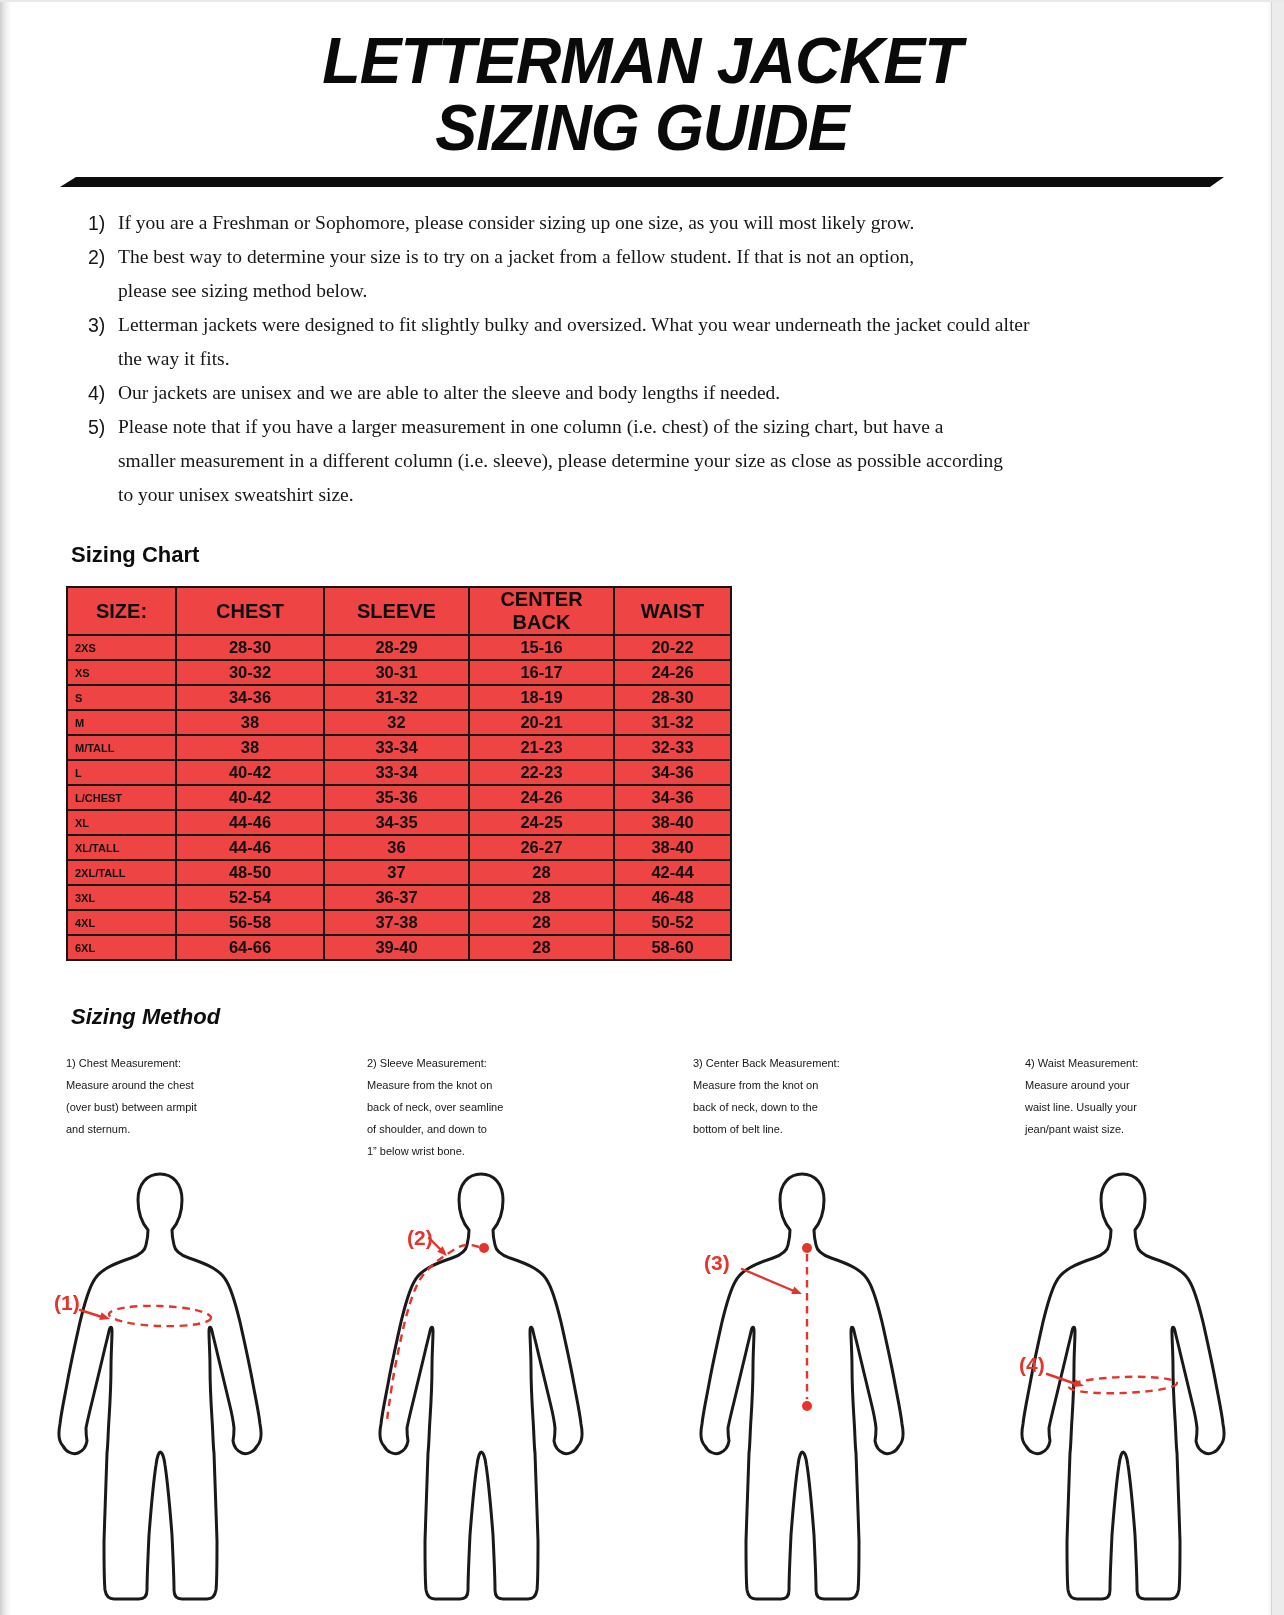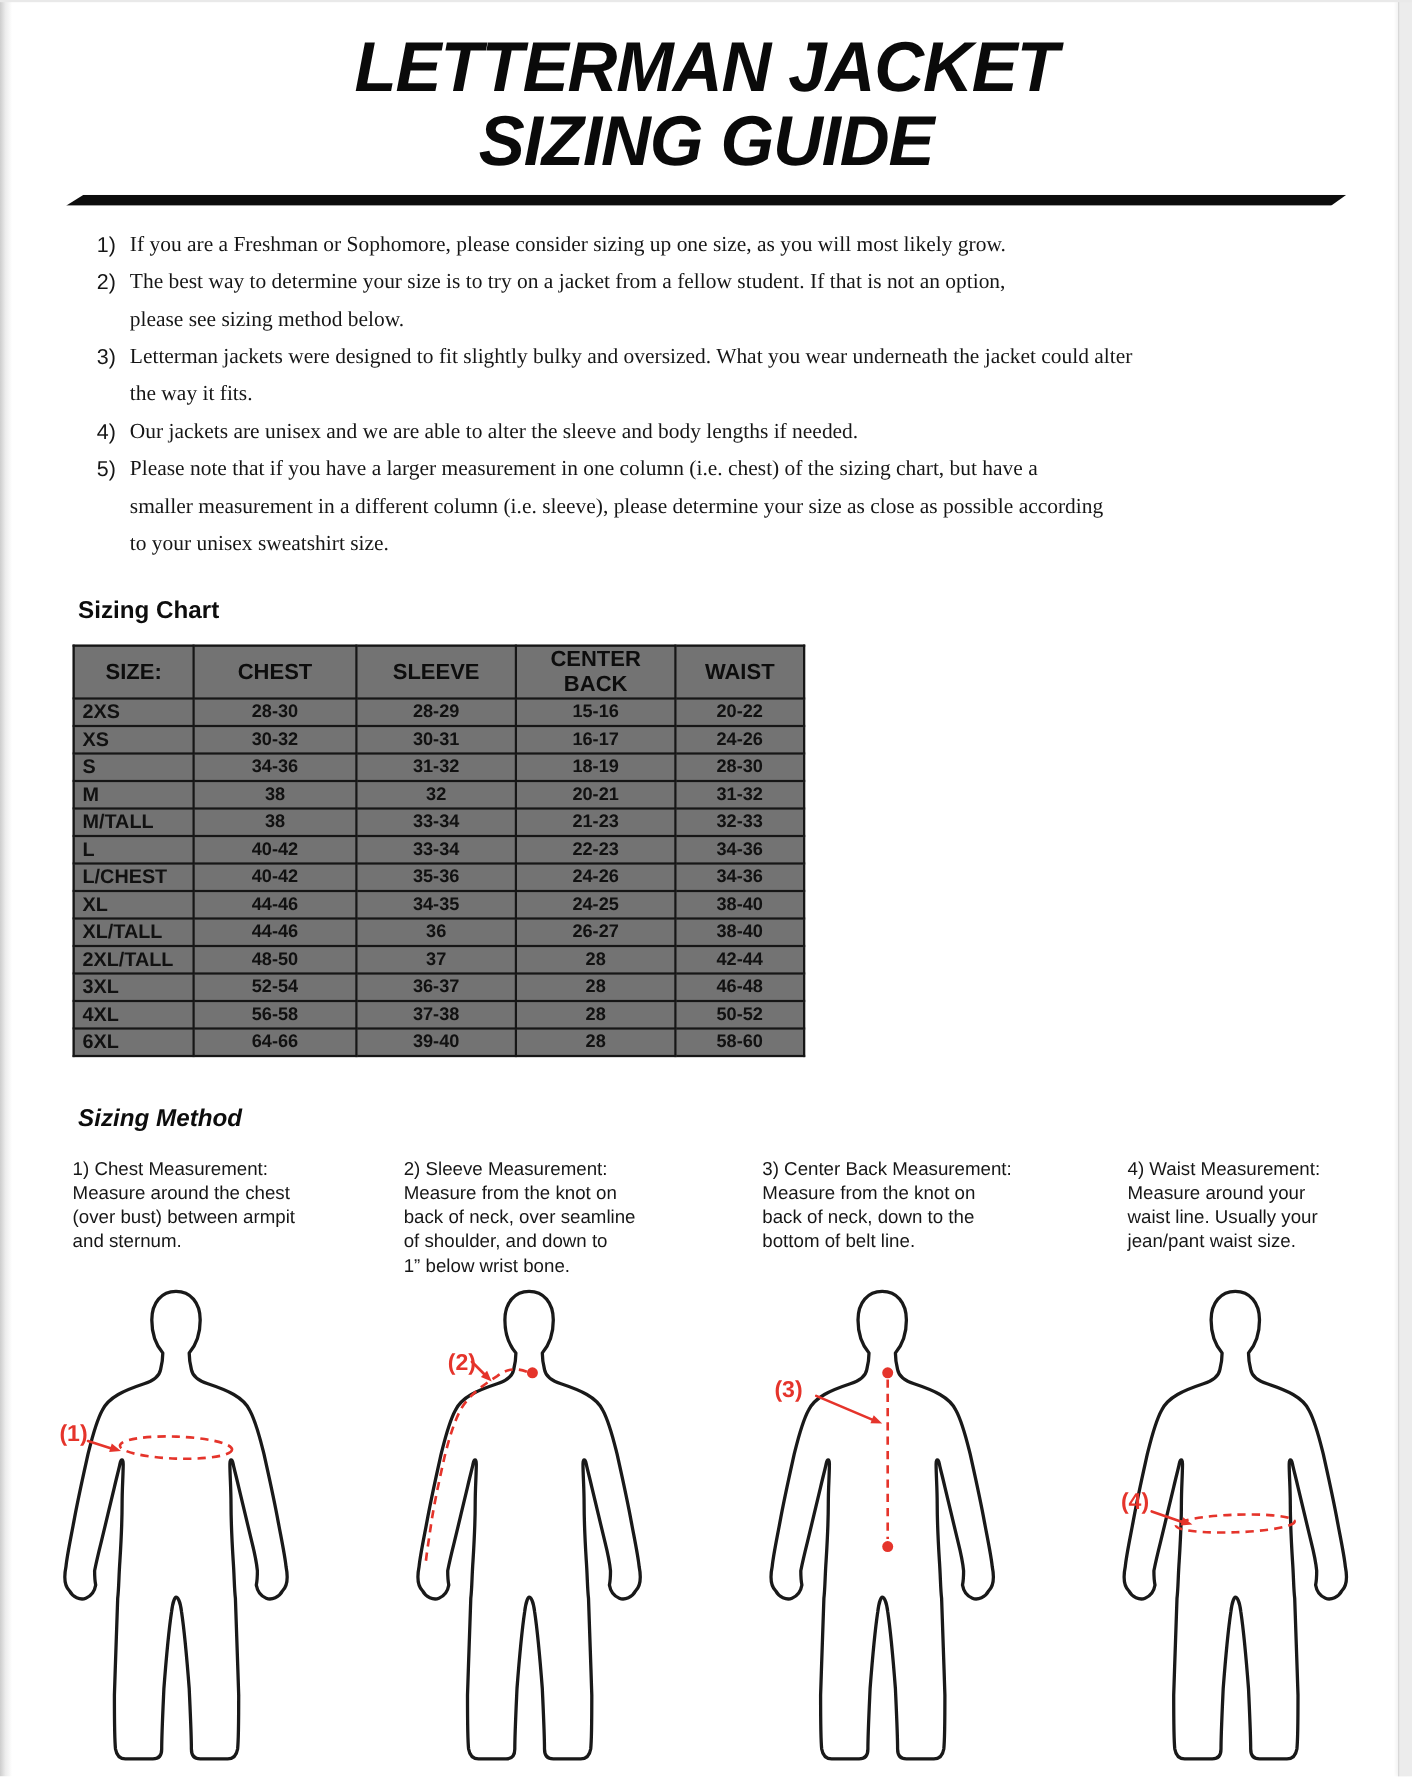--- a/index.html
+++ b/index.html
@@ -29,32 +29,32 @@
   .note{display:flex;align-items:flex-start;}
   .note-num{flex:0 0 30px;}
   .note-text{white-space:pre-line;flex:1;font-family:Liberation Serif, serif;}
 
   .section-heading{position:absolute;left:71px;font-size:22px;font-weight:bold;color:#0d0d0d;}
   #chart-heading{top:542px;}
   #method-heading{top:1004px;font-style:italic;}
 
   table.sizing{
     position:absolute;top:586px;left:66px;border-collapse:collapse;table-layout:fixed;
-    background:#737373;
+    background:#ef4444;
   }
   table.sizing th,table.sizing td{border:2px solid #161616;padding:0;overflow:hidden;}
   table.sizing th{font-size:20px;font-weight:bold;height:30px;text-align:center;color:#0d0d0d;}
   table.sizing td{font-size:16.5px;font-weight:bold;height:23px;text-align:center;color:#111;}
-  table.sizing td.c-size{text-align:left;padding-left:7px;font-size:18px;}
+  table.sizing td.c-size{text-align:left;padding-left:7px;font-size:11px;}
   table.sizing th.h-size{text-align:center;}
 
   .methods{
     position:absolute;top:1052px;left:66px;right:40px;
     display:grid;grid-template-columns:301px 326px 332px 1fr;
-    font-size:17px;line-height:22px;color:#161616;
+    font-size:11px;line-height:22px;color:#161616;
   }
   .m-text{white-space:pre-line;}
 
   .figures{position:absolute;top:1150px;left:0;width:1284px;height:465px;display:flex;}
   .figure{width:321px;height:465px;position:relative;}
   .figure svg{display:block;}
   .body-outline{fill:#ffffff;stroke:#191919;stroke-width:3;stroke-linejoin:round;stroke-linecap:round;}
   .red-line{stroke:#e5342b;fill:none;stroke-width:2.4;stroke-linecap:round;}
   .red-dash{stroke:#e5342b;fill:none;stroke-width:2.4;stroke-dasharray:7.5 5.5;stroke-linecap:butt;}
   .red-fill{fill:#e5342b;stroke:none;}

